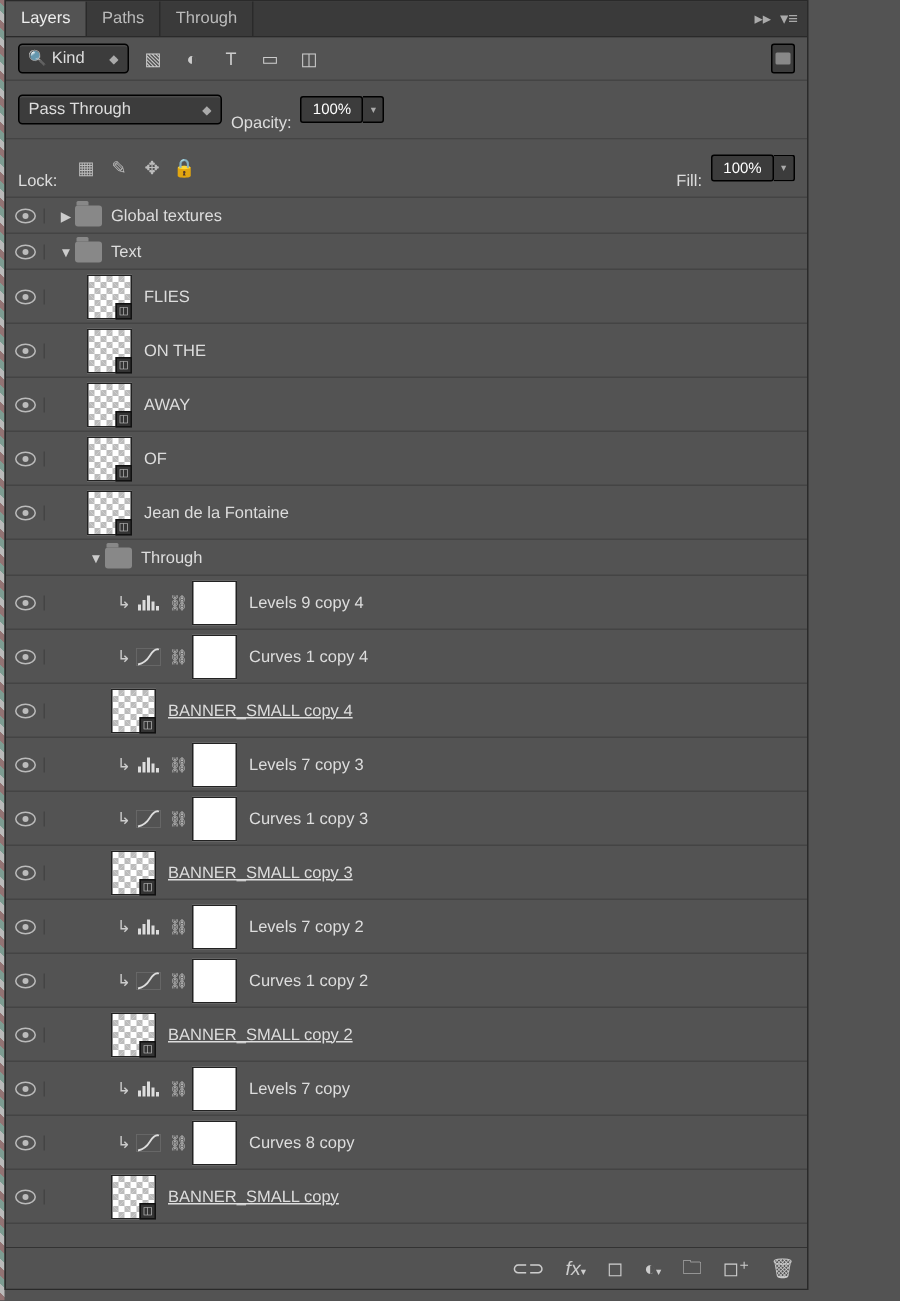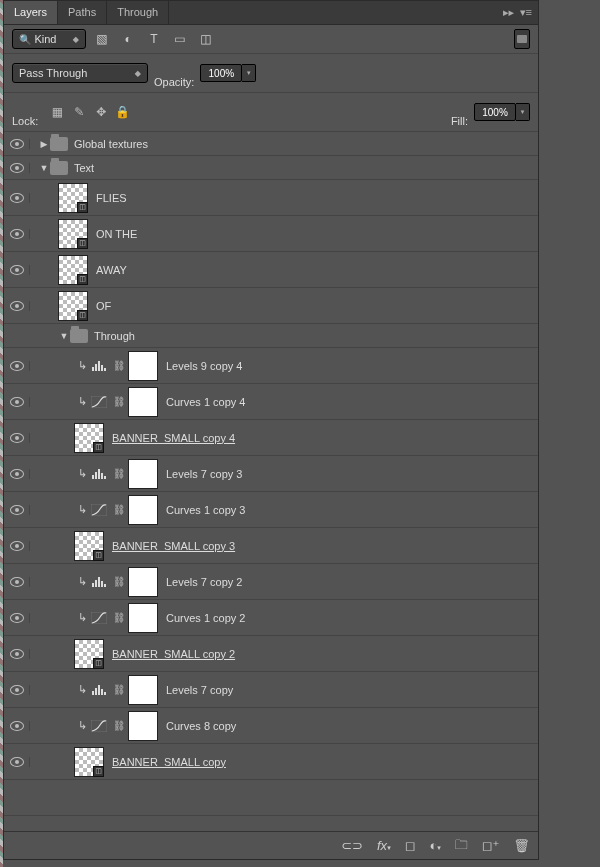--- a/index.html
+++ b/index.html
@@ -170,20 +170,30 @@
         <div class="layer-row big">
           <div class="vis">
             <div class="eye"></div>
           </div>
           <div class="indent" style="width:28px"></div>
           <div class="thumb checker">
             <div class="so-badge">◫</div>
           </div>
           <span class="nm">OF</span>
         </div>
+        <div class="layer-row big">
+          <div class="vis">
+            <div class="eye"></div>
+          </div>
+          <div class="indent" style="width:28px"></div>
+          <div class="thumb checker">
+            <div class="so-badge">◫</div>
+          </div>
+          <span class="nm">Jean de la Fontaine</span>
+        </div>
       </div>
 
   <div class="layer-row">
     <div class="vis"></div>
     <div class="indent" style="width:28px"></div>
     <div class="disc">▼</div>
     <div class="folder"></div>
     <span class="nm">Through</span>
   </div>
 

